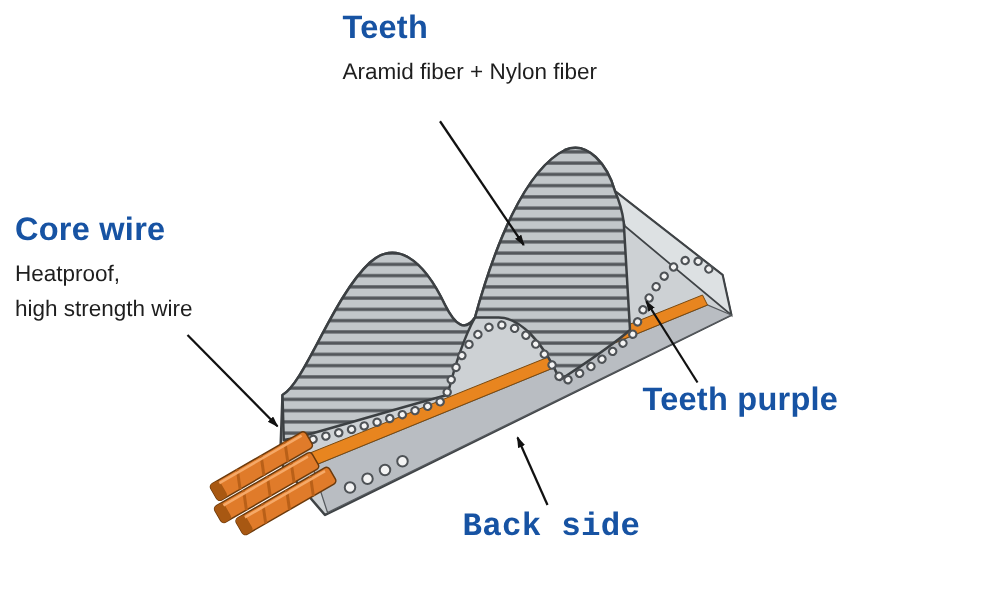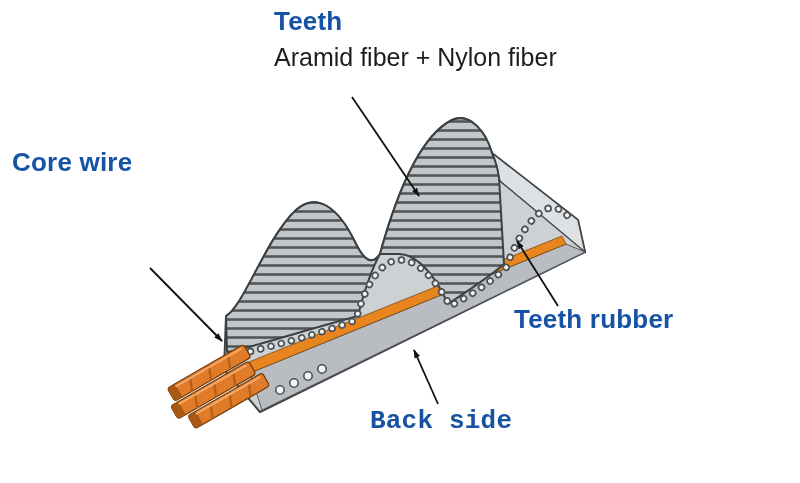--- a/index.html
+++ b/index.html
@@ -7,24 +7,24 @@
     position:relative;width:800px;height:483px;background:#ffffff;
     font-family:"Liberation Sans",sans-serif;overflow:hidden;
   }
   .stage svg{position:absolute;left:0;top:0;}
   .label{position:absolute;}
   .label .title{
     font-size:26px;font-weight:bold;color:#1753a3;
     letter-spacing:0.2px;margin:0 0 6px 0;
   }
   .label .line{
-    font-size:25px;color:#1e1e1e;line-height:28px;margin:0;
+    font-size:18px;color:#1e1e1e;line-height:28px;margin:0;
   }
   .label-teeth{left:274px;top:6px;}
-  .label-core-wire{left:12px;top:147px;}
+  .label-core-wire{left:12px;top:168px;}
   .label-teeth-rubber{left:514px;top:304px;}
   .label-back-side{left:370px;top:406px;font-family:Liberation Mono, monospace;}
 </style>
 </head>
 <body>
 
 <div class="stage">
 
   <svg width="800" height="483" viewBox="0 0 800 483">
     <defs>
@@ -125,23 +125,25 @@
     </g>
   </svg>
 
   <div class="label label-teeth">
     <div class="title">Teeth</div>
     <div class="line">Aramid fiber + Nylon fiber</div>
   </div>
 
   <div class="label label-core-wire">
     <div class="title">Core wire</div>
+    <div class="line">Heatproof,</div>
+    <div class="line">high strength wire</div>
   </div>
 
   <div class="label label-teeth-rubber">
-    <div class="title">Teeth rubber</div>
+    <div class="title">Teeth purple</div>
   </div>
 
   <div class="label label-back-side">
     <div class="title">Back side</div>
   </div>
 
 </div>
 
 </body></html>

